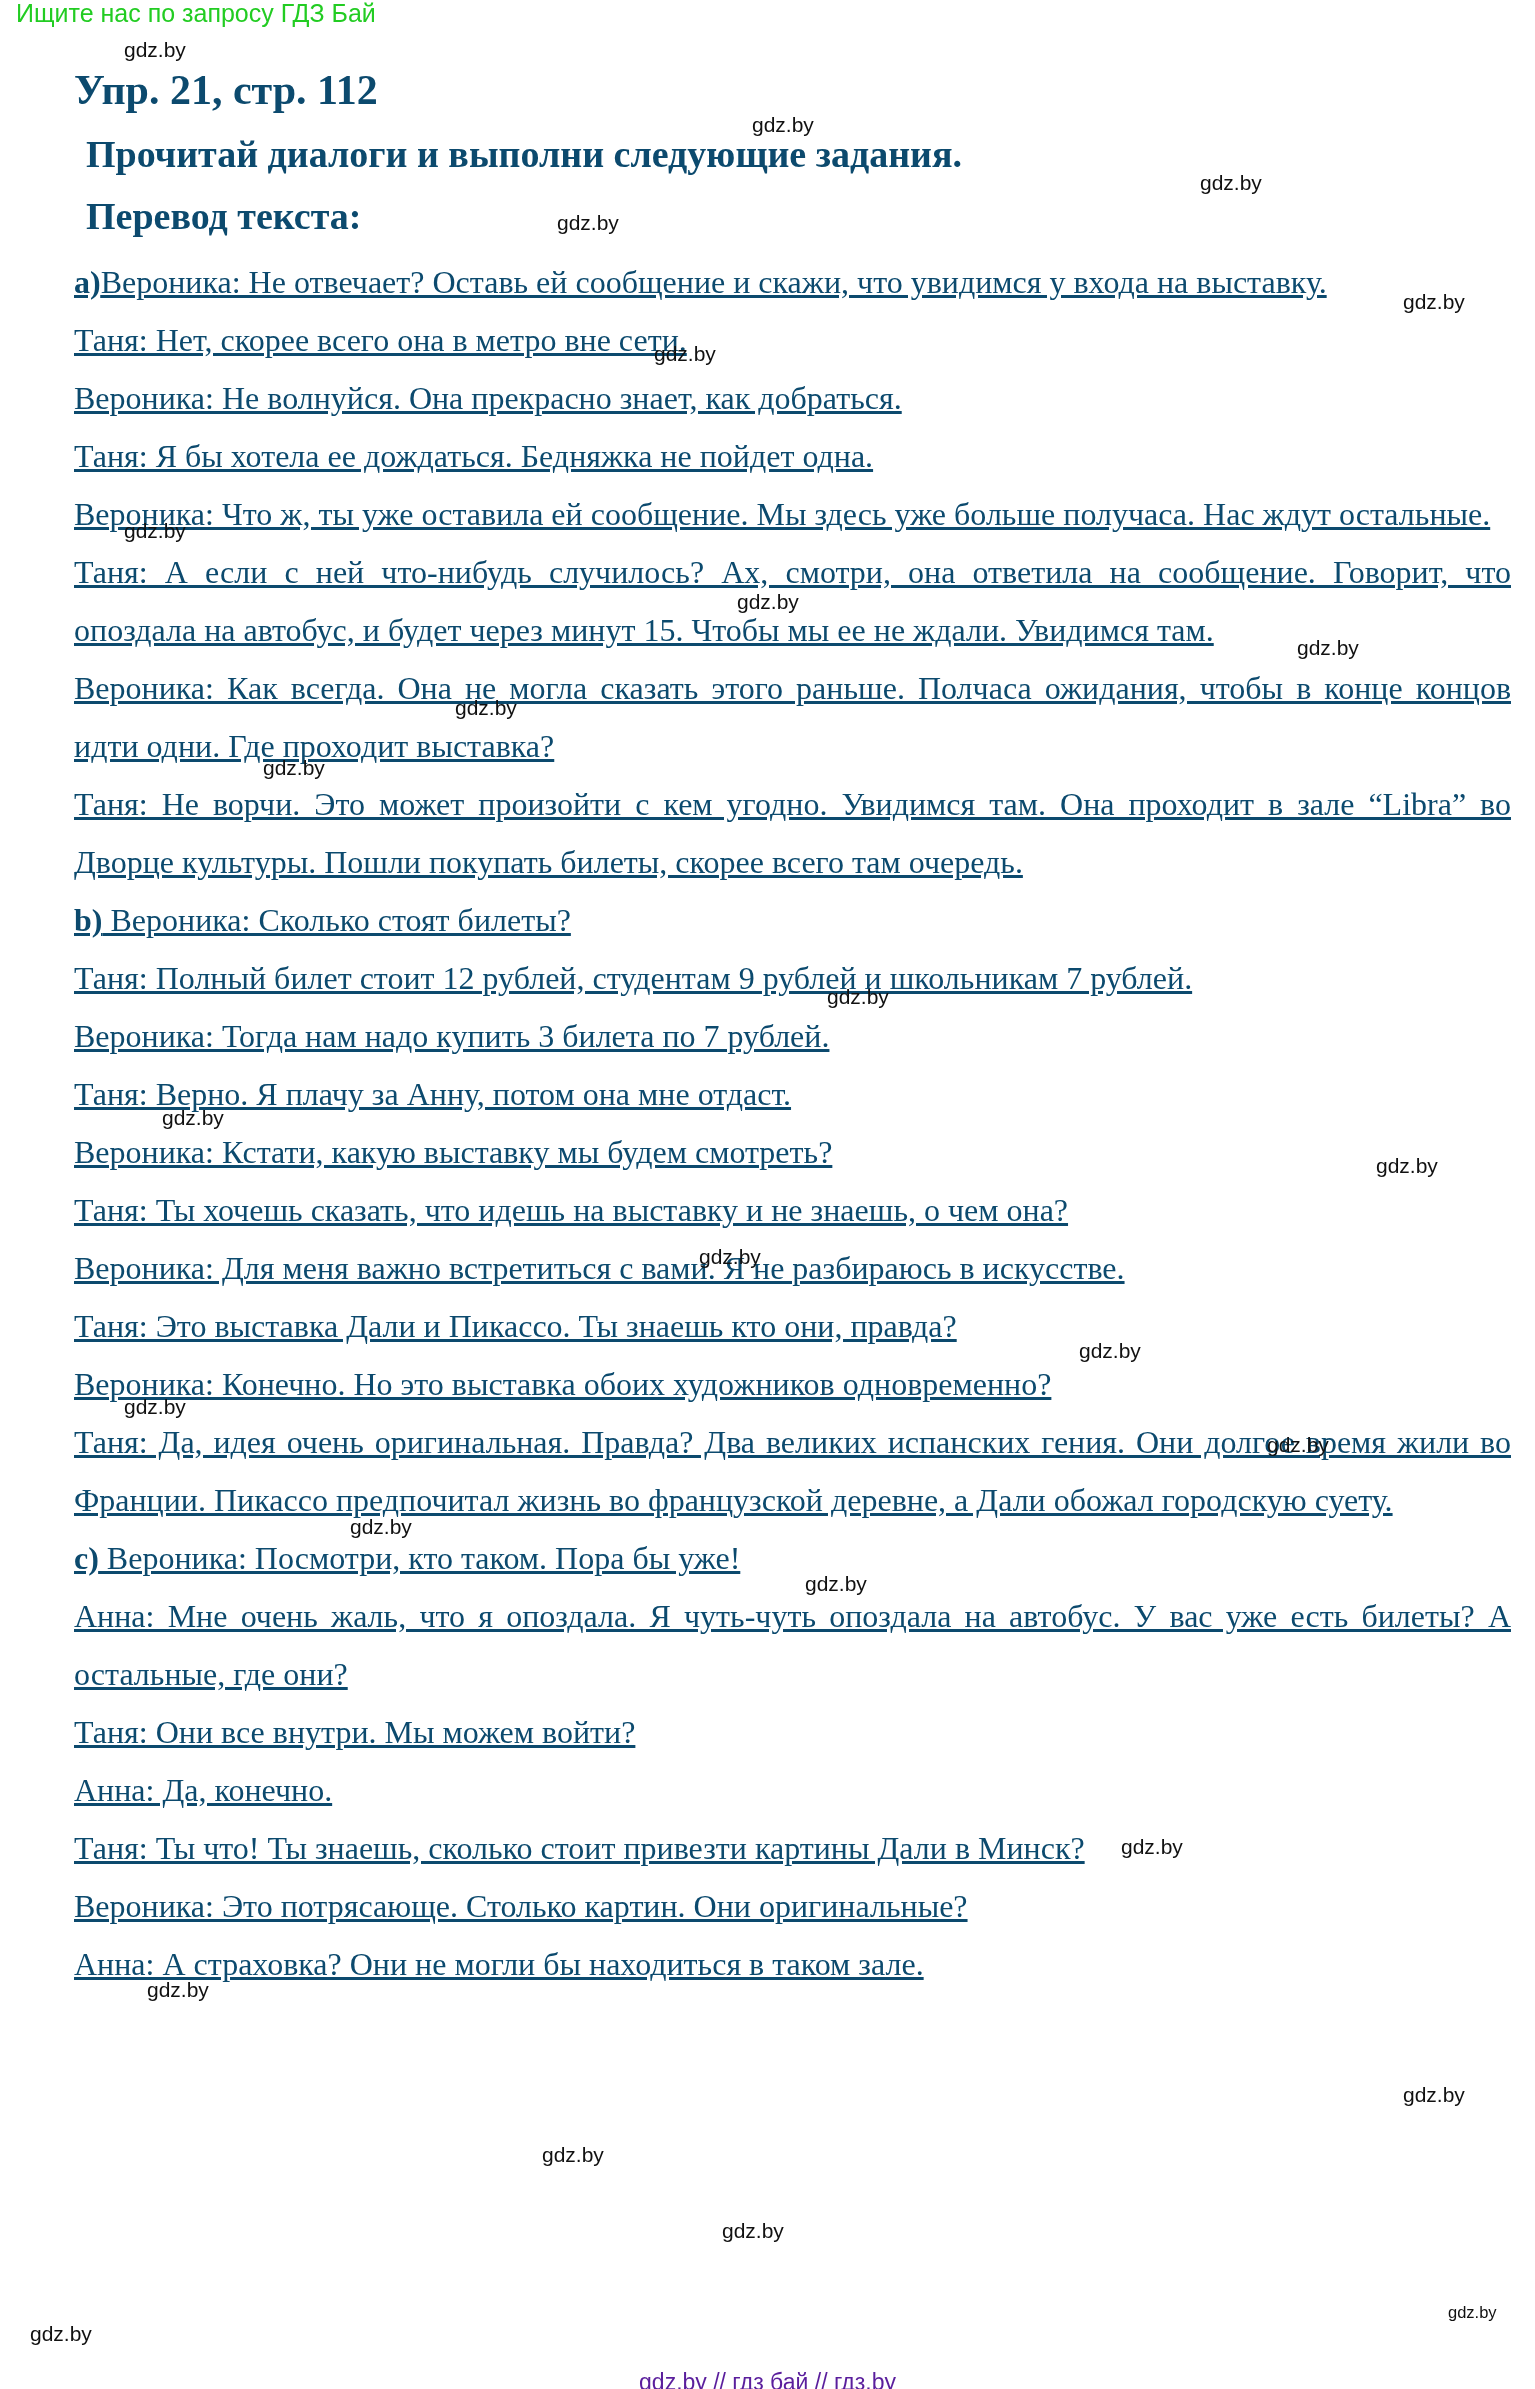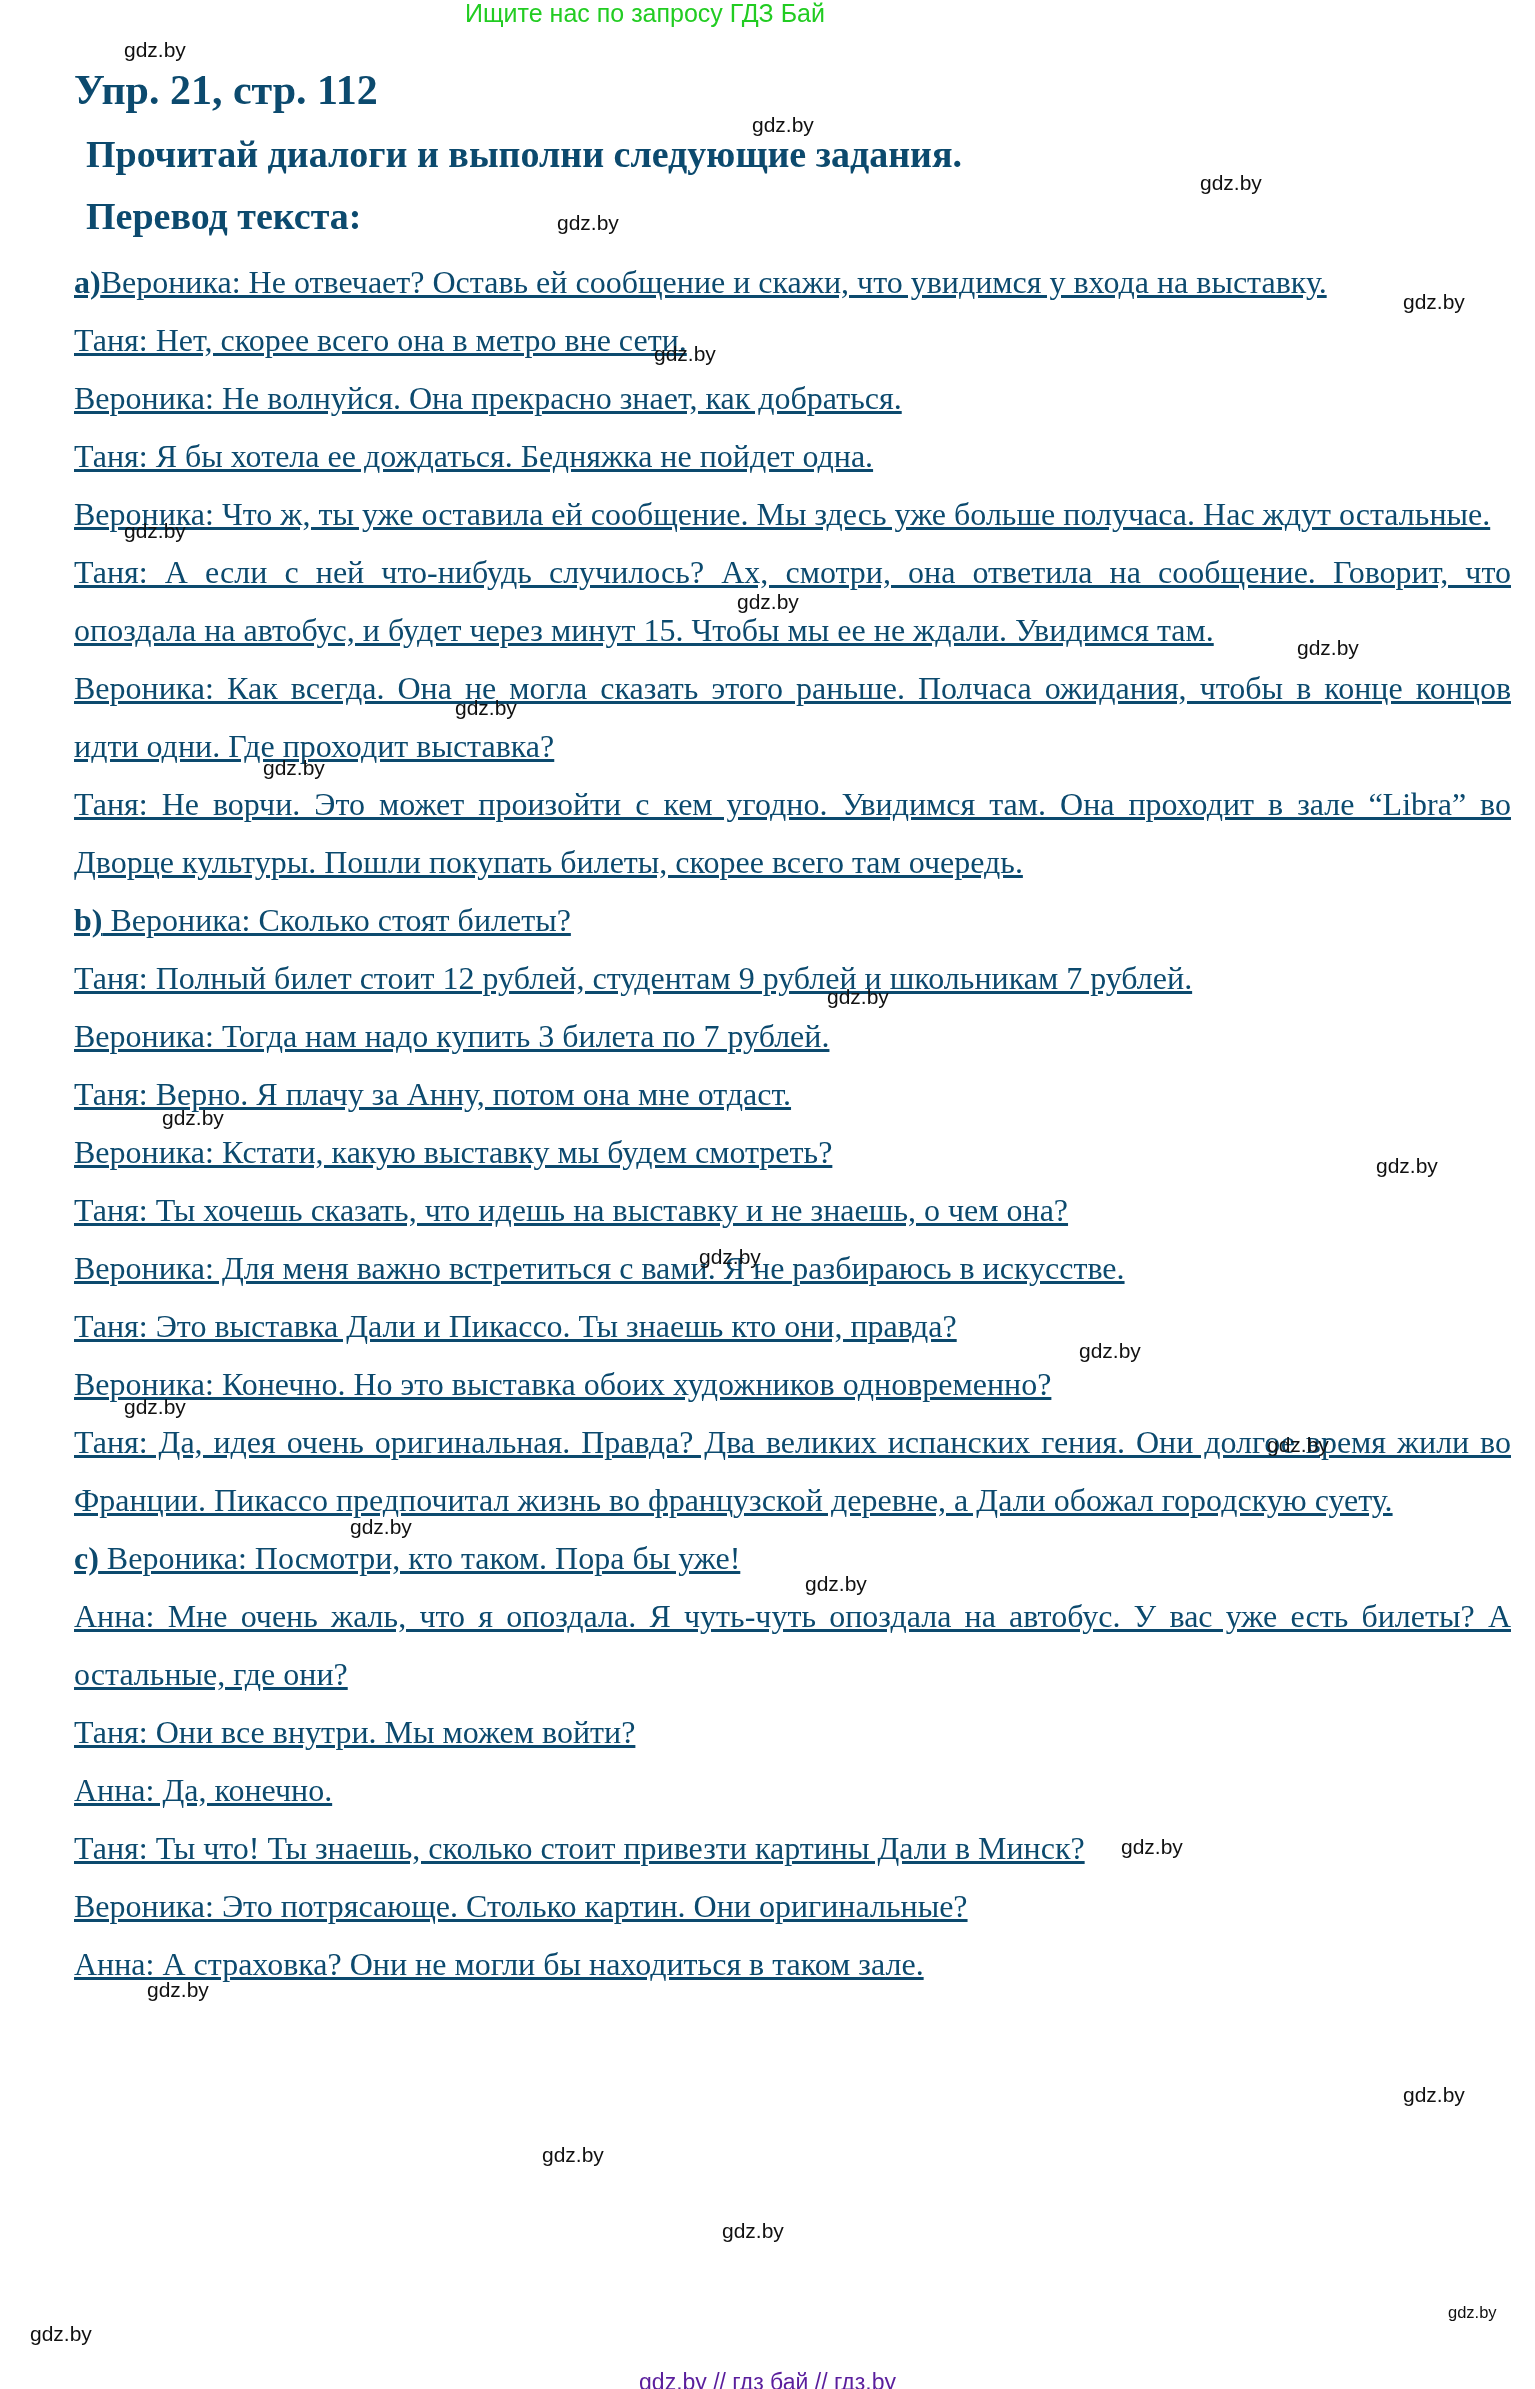--- a/index.html
+++ b/index.html
@@ -1,17 +1,17 @@
 <!DOCTYPE html>
 <html style="font-size:12px"><head>
 <meta charset="utf-8">
 <style>
   html, body { margin: 0; padding: 0; background: #ffffff; }
   body { width: 1535px; height: 2389px; position: relative; overflow: hidden; }
-  .topbar { position: absolute; top: 0; left: 0; width: 1290px; text-align: center;
+  .topbar { position: absolute; top: 0; left: 16px; width: 1290px; 
     font-family: "Liberation Sans", sans-serif; font-size: 25px; color: #22cc22; line-height: 27px; }
   .content { position: absolute; left: 74px; top: 63px; width: 1437px;
     font-family: "Liberation Serif", serif; color: #0c4a6e; }
   .title { font-weight: bold; font-size: 42px; line-height: 54px; margin: 0; }
   .subtitle { font-weight: bold; font-size: 38px; line-height: 50px; margin: 12px; }
   .para { font-size: 32px; line-height: 58px; text-align: justify; margin: 0; text-decoration: underline; }
   .lbl { font-weight: bold; }
   .wm { position: absolute; font-family: "Liberation Sans", sans-serif; font-size: 21px; color: #111; }
   .wm.small { font-size: 16.5px; }
   .footer { position: absolute; top: 2369px; left: 0; width: 1535px; text-align: center;

